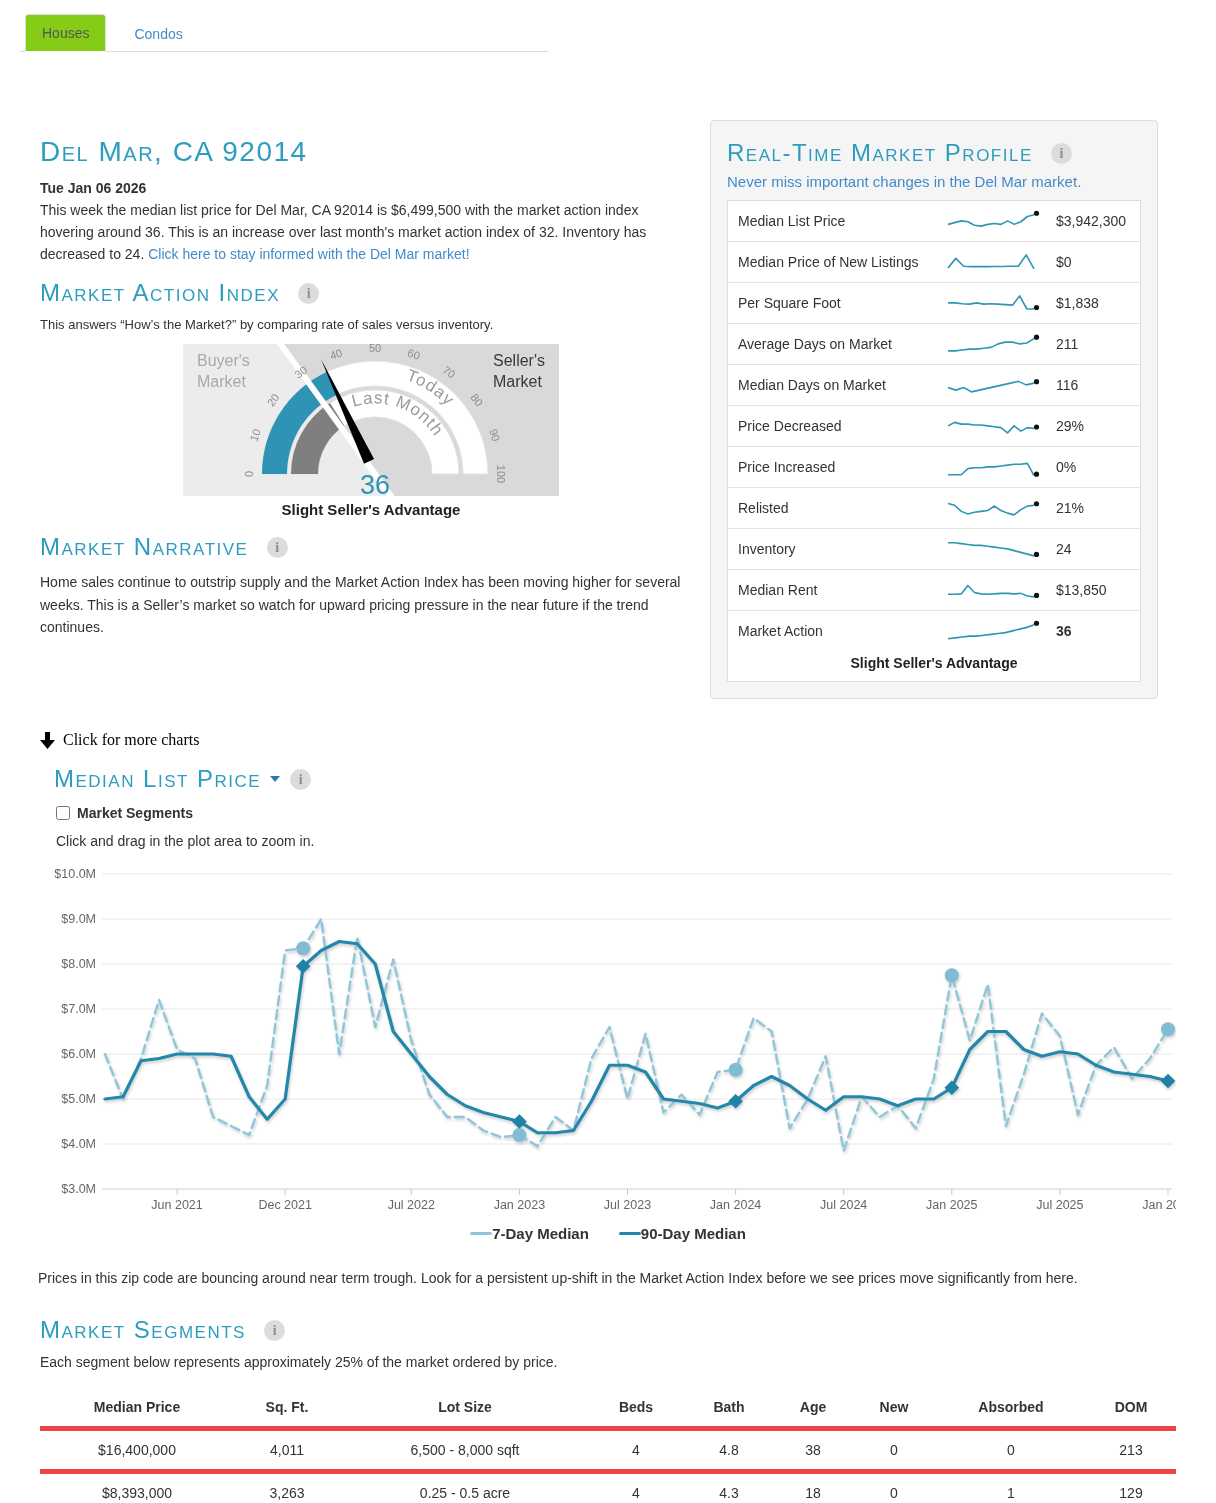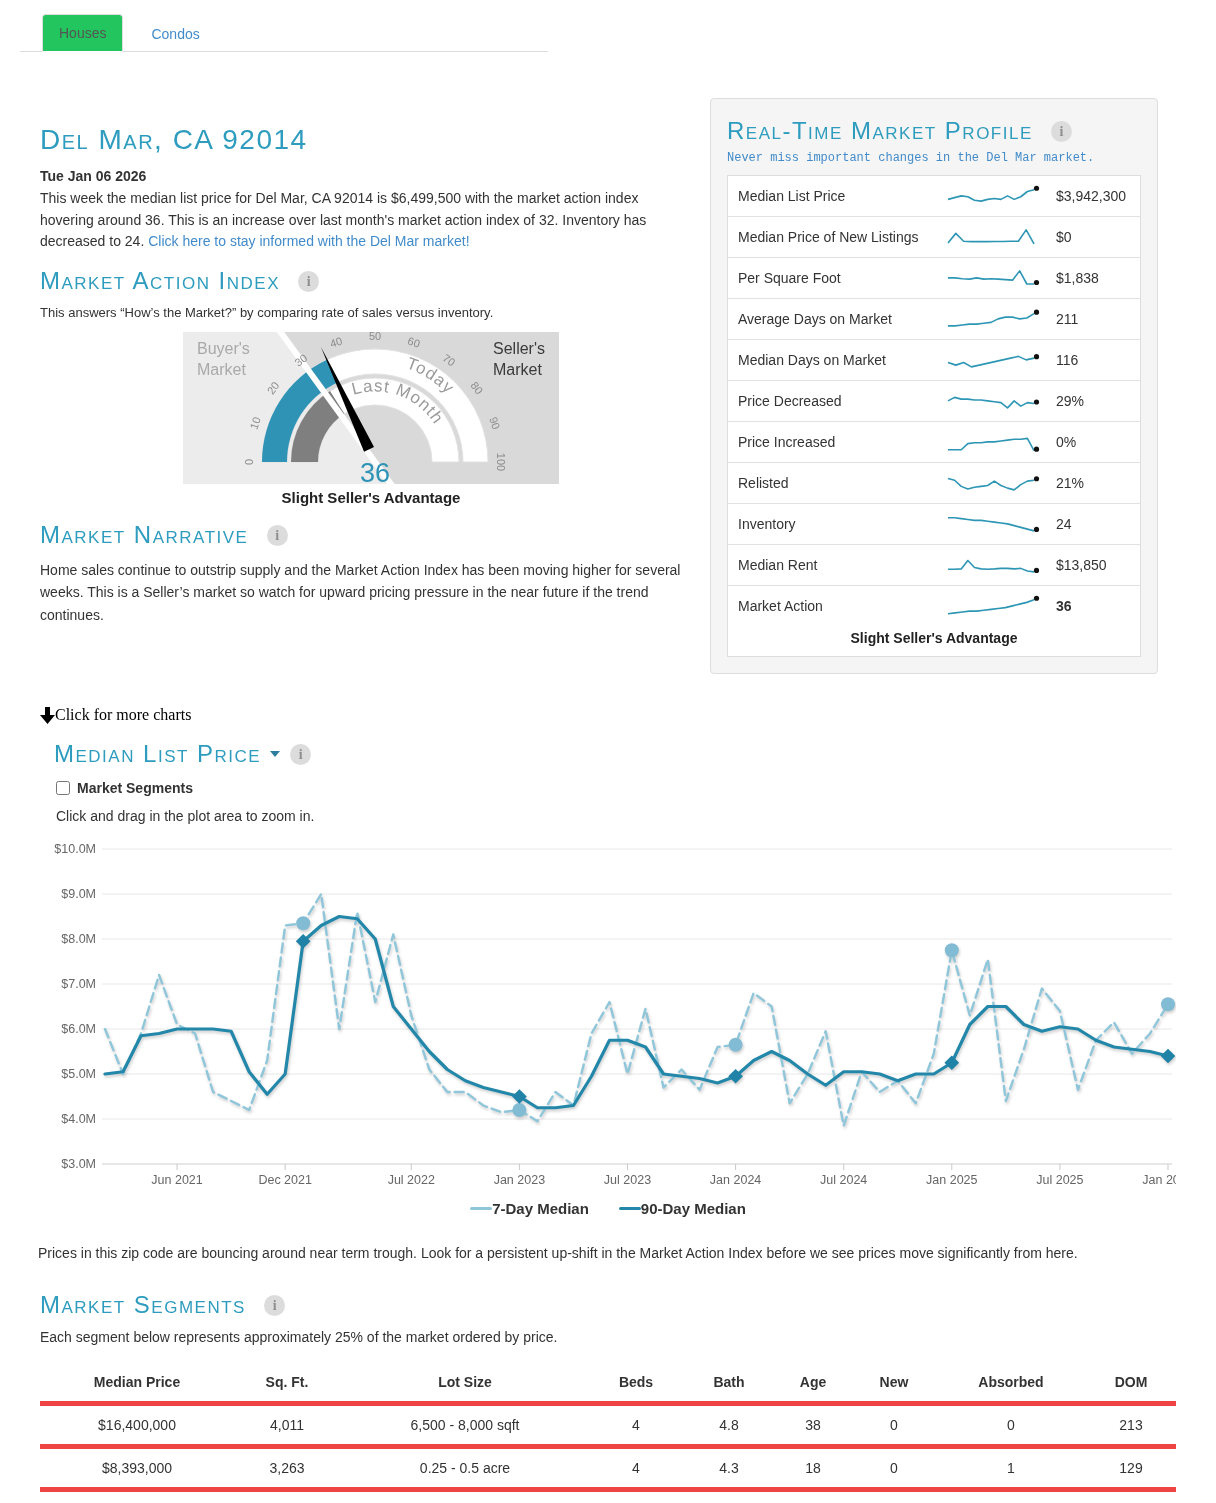--- a/index.html
+++ b/index.html
@@ -4,21 +4,21 @@
 <style>
   * { box-sizing: border-box; }
   html,body { margin:0; padding:0; background:#fff; }
   body {
     width:1216px; min-height:1503px; position:relative;
     font-family:"Liberation Sans", sans-serif; font-size:14px; color:#333;
   }
   
   .tabs { margin:14px 0 0 20px; width:528px; border-bottom:1px solid #ddd; display:flex; align-items:flex-end; }
   .tab { padding:10px 16px; font-size:14px; margin-bottom:-1px; cursor:pointer; }
-  .tab.active { background:#22c55e; border:1px solid #ddd; border-bottom-color:#fff; border-radius:4px 4px 0 0; color:#555; margin-left:22px; }
+  .tab.active { background:#84cc16; border:1px solid #ddd; border-bottom-color:#fff; border-radius:4px 4px 0 0; color:#555; margin-left:5px; }
   .tab.inactive { color:#428bca; margin-left:12px; }
   
   .main-row { display:flex; padding:0 40px; align-items:center; }
   .left-col { width:670px; padding-right:20px; }
   h1, h2 { font-variant:small-caps; font-weight:500; color:#2d9cbe; letter-spacing:1.5px; margin:0; }
   h1 { font-size:28px; margin:24px 0 12px; }
   h2 { font-size:24px; }
   .info-icon { display:inline-block; width:21px; height:21px; border-radius:50%; background:#dcdcdc;
     color:#8f8f8f; font-family:"Liberation Serif", serif; font-variant:normal; letter-spacing:0;
     font-size:14px; font-weight:bold; line-height:21px; text-align:center; vertical-align:3px; margin-left:10px; cursor:pointer; }
@@ -26,34 +26,34 @@
   .summary { margin:0 0 10px; line-height:1.55; max-width:650px; }
   a.link { color:#428bca; text-decoration:none; cursor:pointer; }
   .mai-heading { margin:14px 0 10px; }
   .mai-desc { font-size:13px; margin:0 0 12px; }
   .gauge-wrap { margin-left:143px; width:376px; }
   .gauge-wrap svg { display:block; }
   .gauge-status { text-align:center; font-weight:bold; font-size:15px; color:#222; margin-top:5px; }
   .narrative-heading { margin:15px 0 10px; }
   .narrative { margin:0; line-height:1.6; max-width:660px; }
   
-  .profile-panel { width:448px; margin-top:46px; background:#f5f5f5; border:1px solid #ddd; border-radius:4px; padding:14px 16px 16px; }
+  .profile-panel { width:448px; margin-top:68px; background:#f5f5f5; border:1px solid #ddd; border-radius:4px; padding:14px 16px 16px; }
   .profile-panel h2 { margin:4px 0 6px; }
-  .panel-link { display:block; color:#428bca; margin:0 0 10px; font-size:12px; text-decoration:none; cursor:pointer;font-family:Liberation Mono, monospace; }
+  .panel-link { display:block; color:#428bca; margin:0 0 10px; font-size:15px; text-decoration:none; cursor:pointer; }
   .profile-table { background:#fff; border:1px solid #ddd; }
   .profile-row { display:flex; align-items:center; padding:7px 10px; border-bottom:1px solid #e2e2e2; }
   .profile-row:last-of-type { border-bottom:none; }
   .profile-label { flex:1; font-size:14px; color:#333; }
   .profile-spark { width:100px; flex:none; }
   .profile-value { width:88px; flex:none; padding-left:14px; font-size:14px; }
   .profile-value.bold { font-weight:bold; }
   .profile-status { text-align:center; font-weight:bold; font-size:14px; color:#222; padding:4px 0 10px; }
   
   .charts-section { padding:0 40px; }
-  .more-charts { margin:32px 0 0; font-family:"Liberation Serif", serif; font-size:16px; color:#000; cursor:pointer; display:flex; align-items:center; }
+  .more-charts { margin:32px 0 0; font-family:"Liberation Serif", serif; font-size:16px; color:#000; cursor:pointer; display:flex; align-items:center; gap:8px; }
   .chart-heading { margin:16px 0 12px 14px; display:flex; align-items:center; }
   .caret-down { width:0; height:0; border-left:5px solid transparent; border-right:5px solid transparent; border-top:6px solid #2c7e9e; display:inline-block; margin-left:9px; }
   .checkbox-row { margin:4px 0 0 16px; display:flex; align-items:center; gap:7px; font-weight:bold; }
   .checkbox-row input { margin:0; width:14px; height:14px; }
   .chart-hint { margin:12px 0 10px 16px; }
   .price-chart { display:block; }
   .legend { display:flex; justify-content:center; gap:30px; margin-top:4px; }
   .legend-item { display:flex; align-items:center; font-weight:bold; font-size:15px; color:#333; cursor:pointer; }
   .legend-dash { width:22px; height:3px; border-radius:2px; display:inline-block; }
   .chart-note { margin:28px 0 0 -2px; }

